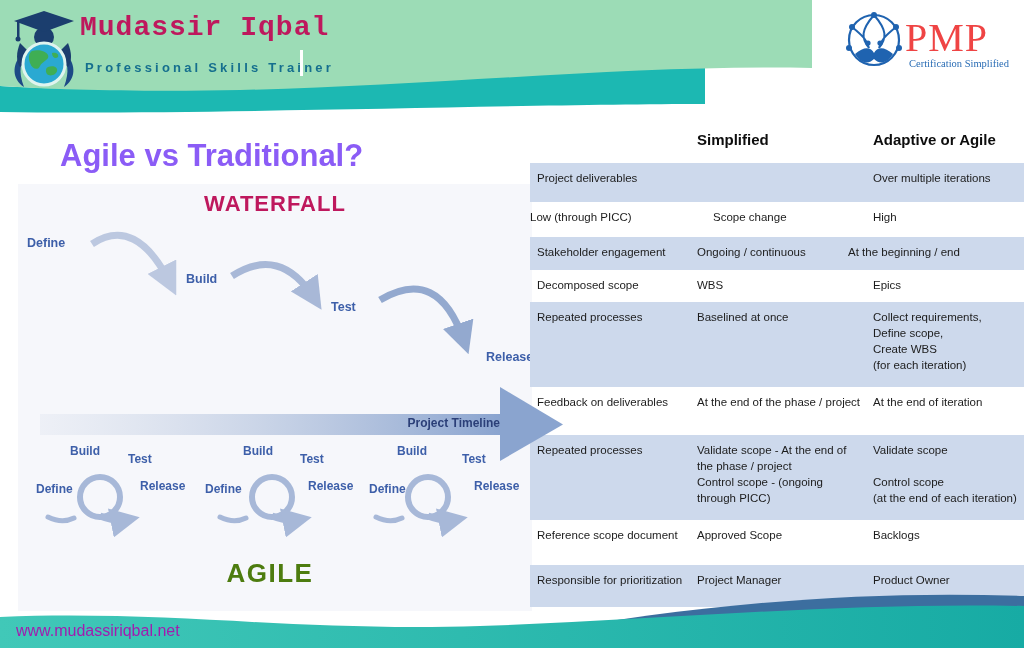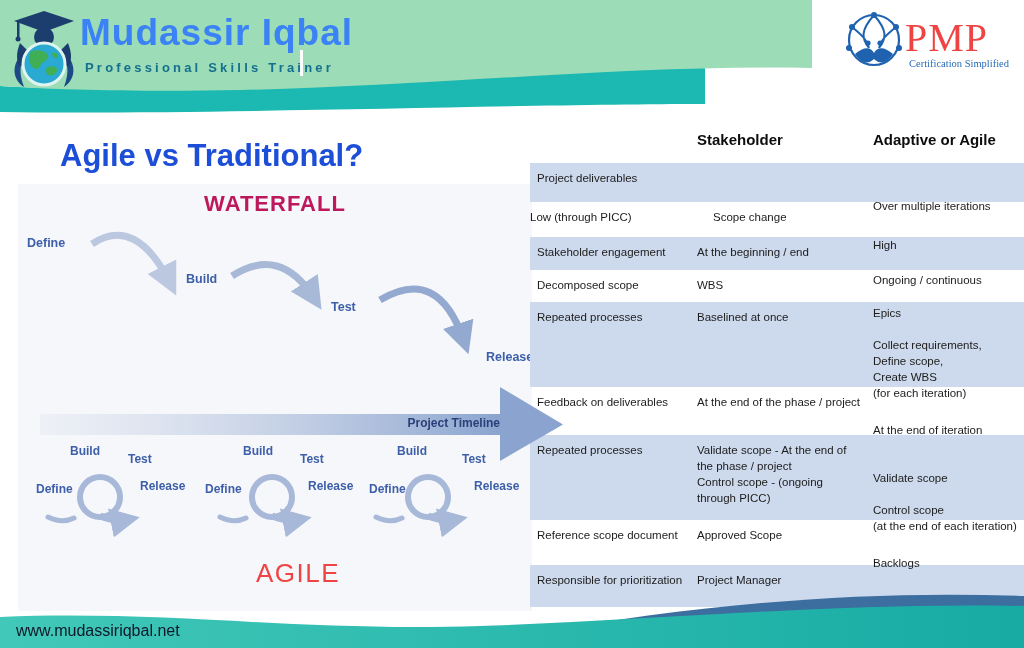--- a/index.html
+++ b/index.html
@@ -2,61 +2,61 @@
 <html><head>
 <meta charset="utf-8">
 <style>
   html,body{margin:0;padding:0;background:#e8e8e8;}
   .stage{position:relative;width:1024px;height:648px;background:#ffffff;overflow:hidden;
          font-family:"Liberation Sans",sans-serif;}
   .abs{position:absolute;}
 
   
   .hdr-svg{left:0;top:0;z-index:2;}
-  .brand-name{left:80px;top:12px;font-size:37px;font-weight:bold;color:#3b82f6;
-              letter-spacing:1px;z-index:3;}
+  .brand-name{left:80px;top:12px;font-size:28px;font-weight:bold;color:#be185d;
+              letter-spacing:1px;z-index:3;font-family:Liberation Mono, monospace;}
   .brand-tag{left:85px;top:60px;font-size:13px;font-weight:bold;color:#156f8e;
              letter-spacing:3.2px;z-index:3;}
   .brand-tick{left:300px;top:50px;width:3px;height:26px;background:#ffffff;z-index:3;}
   .logo-svg{left:8px;top:5px;z-index:4;}
 
   .pmp{left:843px;top:8px;width:175px;height:70px;z-index:3;}
   .pmp-title{left:62px;top:6px;font-family:"Liberation Serif",serif;font-size:40px;
              color:#ef4444;letter-spacing:1px;}
   .pmp-sub{left:66px;top:50px;font-family:"Liberation Serif",serif;font-size:10.5px;color:#2a6db5;}
 
   
-  .page-title{left:60px;top:138px;font-size:31px;font-weight:bold;color:#1d4ed8;z-index:1;}
+  .page-title{left:60px;top:138px;font-size:31px;font-weight:bold;color:#8b5cf6;z-index:1;}
   .panel{left:18px;top:184px;width:514px;height:427px;background:#f6f7fb;z-index:0;}
   .diagram-layer{left:18px;top:185px;z-index:3;pointer-events:none;}
   .wf-title{left:150px;top:191px;width:250px;text-align:center;font-size:22px;font-weight:bold;
             color:#be185d;letter-spacing:1px;z-index:1;}
   .wf-step{font-size:12.5px;font-weight:bold;color:#3d5fa9;z-index:1;}
   .tl-label{left:40px;top:416px;width:460px;text-align:right;font-size:12px;font-weight:bold;
             color:#2b3f78;z-index:4;}
   .loop-label{font-size:12px;font-weight:bold;color:#3d5fa9;z-index:4;}
-  .agile-title{left:200px;top:558px;width:140px;text-align:right;font-size:26px;font-weight:normal;
-               color:#ef4444;letter-spacing:1.5px;z-index:1;}
+  .agile-title{left:200px;top:558px;width:140px;text-align:center;font-size:26px;font-weight:bold;
+               color:#4d7c0f;letter-spacing:1.5px;z-index:1;}
 
   
   .tbl{left:530px;top:125px;width:494px;height:482px;z-index:1;color:#1c1c1c;}
   .tbl-head{position:absolute;top:6px;height:30px;font-size:15px;font-weight:bold;color:#0d0d0d;}
   .tbl-rows{position:absolute;top:38px;left:0;width:494px;}
   .trow{display:flex;width:545px;}
   .trow.shaded{background:#cdd9ec;}
   .tcell{font-size:11.5px;line-height:1.4;padding-top:7px;white-space:pre-line;box-sizing:border-box;}
   .c-label{width:167px;padding-left:7px;padding-right:8px;}
   .c-pred{width:176px;padding-right:10px;}
-  .c-adap{width:151px;padding-right:4px;margin-top:28px;}
+  .c-adap{width:151px;padding-right:4px;}
   .h0{height:39px}.h1{height:35px}.h2{height:33px}.h3{height:32px}.h4{height:85px}
   .h5{height:48px}.h6{height:85px}.h7{height:45px}.h8{height:42px}
 
   
   .ftr-svg{left:0;top:590px;z-index:5;pointer-events:none;}
-  .ftr-url{left:16px;top:622px;font-size:16px;color:#0f172a;z-index:6;}
+  .ftr-url{left:16px;top:622px;font-size:16px;color:#a21caf;z-index:6;}
 </style>
 </head>
 <body>
 
 <div class="stage">
 
   <svg class="abs hdr-svg" width="1024" height="120">
     <path d="M0,86 C180,97 430,75 705,66 L705,104 C520,104 200,115 0,112 Z" fill="#1cb8b2"></path>
     <path d="M0,0 H812 V68 C640,64 430,86 240,90 C150,92 60,90 0,86 Z" fill="#9cdcb6"></path>
   </svg>
@@ -164,38 +164,38 @@
   <div class="abs loop-label" style="left:308px;top:479px">Release</div>
 
   <div class="abs loop-label" style="left:397px;top:444px">Build</div>
   <div class="abs loop-label" style="left:462px;top:452px">Test</div>
   <div class="abs loop-label" style="left:369px;top:482px">Define</div>
   <div class="abs loop-label" style="left:474px;top:479px">Release</div>
 
   <div class="abs agile-title">AGILE</div>
 
   <div class="abs tbl">
-    <div class="tbl-head" style="left:167px">Stakeholder</div>
+    <div class="tbl-head" style="left:167px">Simplified</div>
     <div class="tbl-head" style="left:343px">Adaptive or Agile</div>
 
     <div class="tbl-rows">
       <div class="trow shaded h0">
         <div class="tcell c-label">Project deliverables</div>
         <div class="tcell c-pred"></div>
         <div class="tcell c-adap">Over multiple iterations</div>
       </div>
       <div class="trow h1">
         <div class="tcell c-pred">Low (through PICC)</div>
         <div class="tcell c-label">Scope change</div>
         <div class="tcell c-adap">High</div>
       </div>
       <div class="trow shaded h2">
         <div class="tcell c-label">Stakeholder  engagement</div>
+        <div class="tcell c-adap">Ongoing / continuous</div>
         <div class="tcell c-pred">At the beginning / end</div>
-        <div class="tcell c-adap">Ongoing / continuous</div>
       </div>
       <div class="trow h3">
         <div class="tcell c-label">Decomposed  scope</div>
         <div class="tcell c-pred">WBS</div>
         <div class="tcell c-adap">Epics</div>
       </div>
       <div class="trow shaded h4">
         <div class="tcell c-label">Repeated processes</div>
         <div class="tcell c-pred">Baselined at once</div>
         <div class="tcell c-adap">Collect requirements,

